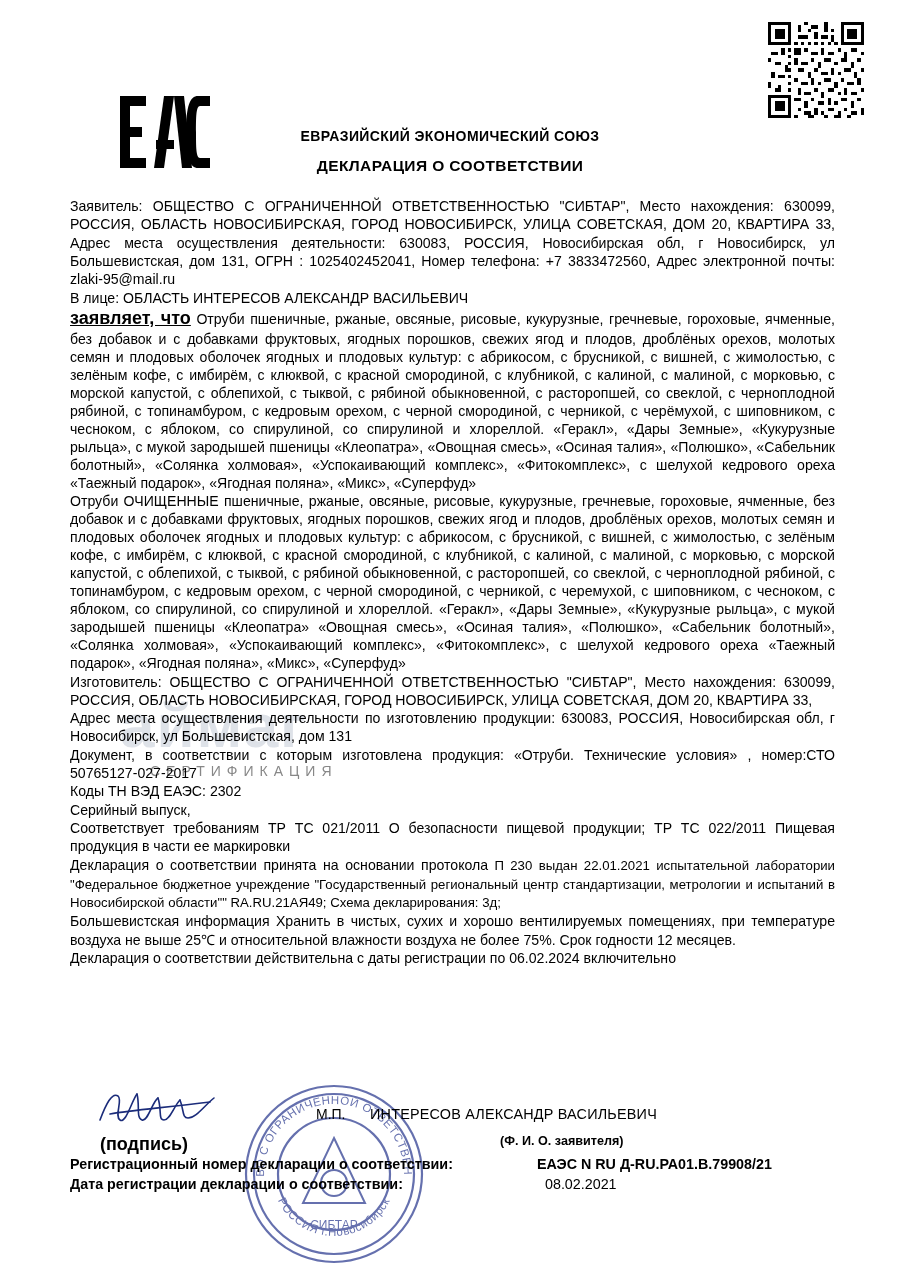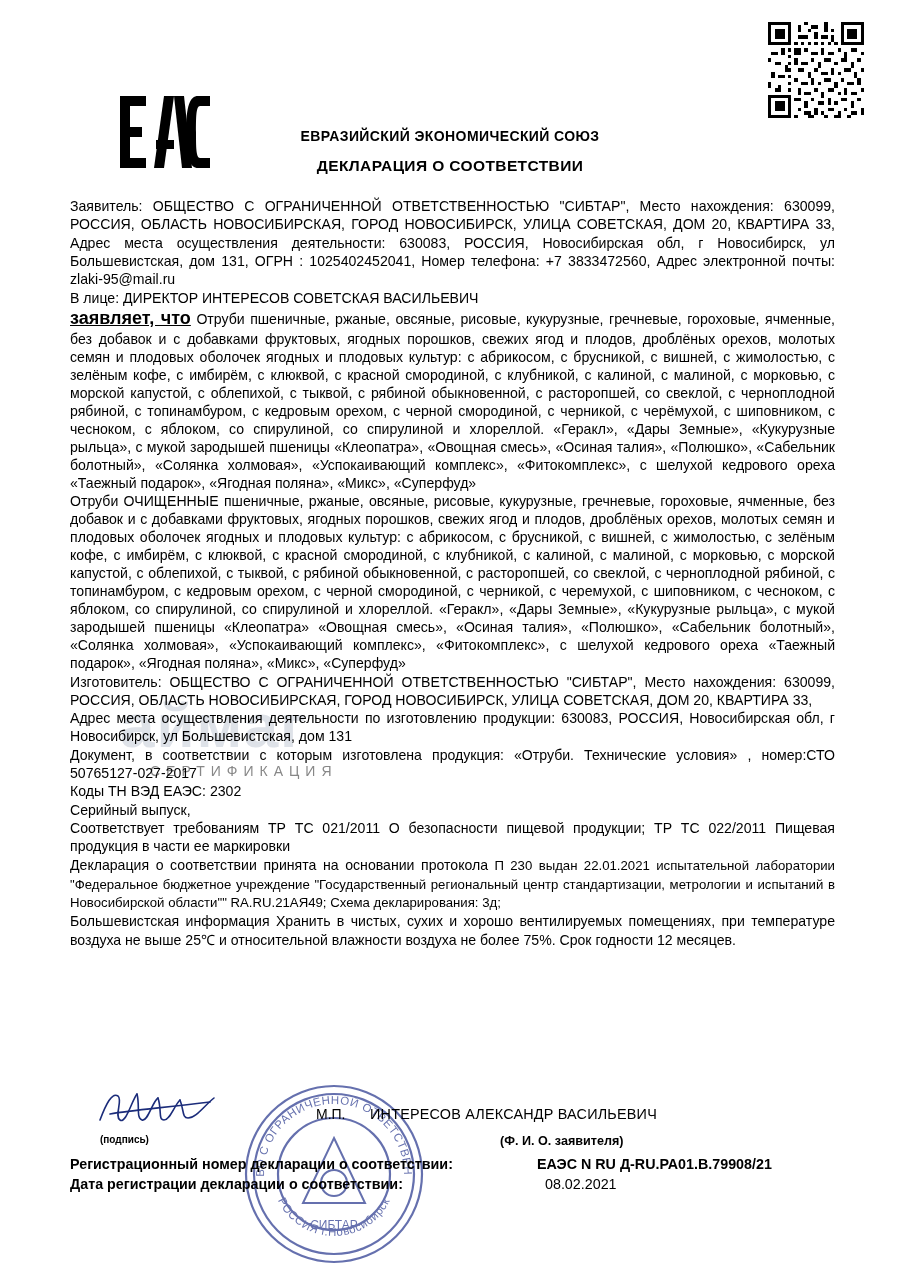--- a/index.html
+++ b/index.html
@@ -115,21 +115,21 @@
     position: absolute;
     left: 22px;
     top: -4px;
     width: 130px;
     height: 46px;
   }
   .sig-label {
     position: absolute;
     left: 30px;
     top: 44px;
-    font-size: 10px;
+    font-size: 18px;
     font-weight: bold;
   }
   .mp {
     position: absolute;
     left: 246px;
     top: 16px;
     font-size: 14px;
     font-weight: normal;
   }
   .fio {
@@ -363,21 +363,21 @@
 
   <div class="watermark">
     <div>аймаг</div>
     <div class="sub">СЕРТИФИКАЦИЯ</div>
   </div>
 
   <div class="content">
 
     <p class="block-justify"><b>Заявитель:</b><span> ОБЩЕСТВО С ОГРАНИЧЕННОЙ ОТВЕТСТВЕННОСТЬЮ "СИБТАР", Место нахождения: 630099, РОССИЯ, ОБЛАСТЬ НОВОСИБИРСКАЯ, ГОРОД НОВОСИБИРСК, УЛИЦА СОВЕТСКАЯ, ДОМ 20, КВАРТИРА 33, Адрес места осуществления деятельности: 630083, РОССИЯ, Новосибирская обл, г Новосибирск, ул Большевистская, дом 131, ОГРН : 1025402452041, Номер телефона: +7 3833472560, Адрес электронной почты: zlaki-95@mail.ru</span></p>
 
-    <p class="block-justify"><b>В лице:</b><span> ДИРЕКТОР ИНТЕРЕСОВ СОВЕТСКАЯ ВАСИЛЬЕВИЧ</span></p>
+    <p class="block-justify"><b>В лице:</b><span> ОБЛАСТЬ ИНТЕРЕСОВ АЛЕКСАНДР ВАСИЛЬЕВИЧ</span></p>
 
     <p class="declares"><span class="lead">заявляет, что</span><span>  Отруби пшеничные, ржаные, овсяные, рисовые, кукурузные, гречневые, гороховые, ячменные, без добавок и с добавками фруктовых, ягодных порошков, свежих ягод и плодов, дроблёных орехов, молотых семян и плодовых оболочек ягодных и плодовых культур: с абрикосом, с брусникой, с вишней, с жимолостью, с зелёным кофе, с имбирём, с клюквой, с красной смородиной, с клубникой, с калиной, с малиной, с морковью, с морской капустой, с облепихой, с тыквой, с рябиной обыкновенной, с расторопшей, со свеклой, с черноплодной рябиной, с топинамбуром, с кедровым орехом, с черной смородиной, с черникой, с черёмухой, с шиповником, с чесноком, с яблоком, со спирулиной, со спирулиной и хлореллой. «Геракл», «Дары Земные», «Кукурузные рыльца», с мукой зародышей пшеницы «Клеопатра», «Овощная смесь», «Осиная талия», «Полюшко», «Сабельник болотный», «Солянка холмовая», «Успокаивающий комплекс», «Фитокомплекс», с шелухой кедрового ореха «Таежный подарок», «Ягодная поляна», «Микс», «Суперфуд»</span></p>
 
     <p class="para2"><span>Отруби ОЧИЩЕННЫЕ пшеничные, ржаные, овсяные, рисовые, кукурузные, гречневые, гороховые, ячменные, без добавок и с добавками фруктовых, ягодных порошков, свежих ягод и плодов, дроблёных орехов, молотых семян и плодовых оболочек ягодных и плодовых культур: с абрикосом, с брусникой, с вишней, с жимолостью,  с зелёным кофе, с имбирём, с клюквой, с красной смородиной, с клубникой, с калиной, с малиной, с морковью, с морской капустой, с облепихой, с тыквой, с рябиной обыкновенной, с расторопшей, со свеклой, с черноплодной рябиной, с топинамбуром, с кедровым орехом, с черной смородиной, с черникой, с черемухой, с шиповником, с чесноком, с яблоком, со спирулиной, со спирулиной и хлореллой. «Геракл», «Дары Земные», «Кукурузные рыльца», с мукой зародышей пшеницы «Клеопатра» «Овощная смесь», «Осиная талия», «Полюшко», «Сабельник болотный», «Солянка холмовая», «Успокаивающий комплекс», «Фитокомплекс», с шелухой кедрового ореха «Таежный подарок», «Ягодная поляна», «Микс», «Суперфуд»</span></p>
 
     <p class="maker block-justify"><b>Изготовитель:</b><span> ОБЩЕСТВО С ОГРАНИЧЕННОЙ ОТВЕТСТВЕННОСТЬЮ "СИБТАР", Место нахождения: 630099, РОССИЯ, ОБЛАСТЬ НОВОСИБИРСКАЯ, ГОРОД НОВОСИБИРСК, УЛИЦА СОВЕТСКАЯ, ДОМ 20, КВАРТИРА 33,</span></p>
 
     <p class="addr block-justify"><b> Адрес места осуществления деятельности по изготовлению продукции:</b><span> 630083, РОССИЯ, Новосибирская обл, г Новосибирск, ул Большевистская, дом 131</span></p>
 
     <p class="doc block-justify"><b>Документ, в соответствии с которым изготовлена продукция:</b><span> «Отруби. Технические условия» , номер:</span><b>СТО 50765127-027-2017</b></p>
@@ -385,20 +385,21 @@
     <p class="codes"><b>Коды ТН ВЭД ЕАЭС:</b>&nbsp;<b>2302</b></p>
 
     <p class="serial">Серийный выпуск,</p>
 
     <p class="conform block-justify"><b>Соответствует требованиям</b><span>  ТР ТС 021/2011 О безопасности пищевой продукции; ТР ТС 022/2011 Пищевая продукция в части ее маркировки</span></p>
 
     <p class="basis block-justify"><b>Декларация о соответствии принята на основании протокола</b><span class="small"> П 230 выдан 22.01.2021 испытательной лаборатории "Федеральное бюджетное учреждение "Государственный региональный центр стандартизации, метрологии и испытаний в Новосибирской области"" RA.RU.21АЯ49; Схема декларирования: 3д;</span></p>
 
     <p class="addinfo block-justify"><b>Большевистская информация</b><span> Хранить в чистых, сухих и хорошо вентилируемых помещениях, при температуре воздуха не выше 25℃ и относительной влажности воздуха не более 75%. Срок годности 12 месяцев.</span></p>
 
+    <p class="valid"><span>Декларация о соответствии действительна с даты регистрации по </span><b>06.02.2024</b><b> включительно</b></p>
 
   </div>
 
   <div class="stamp">
     <svg width="182" height="182" viewBox="0 0 182 182">
       <defs>
         <path id="topArc" d="M 21 91 A 70 70 0 0 1 161 91"></path>
         <path id="botArc" d="M 29 91 A 62 62 0 0 0 153 91"></path>
       </defs>
       <g fill="none" stroke="#2b3a8f" stroke-width="2.2">

